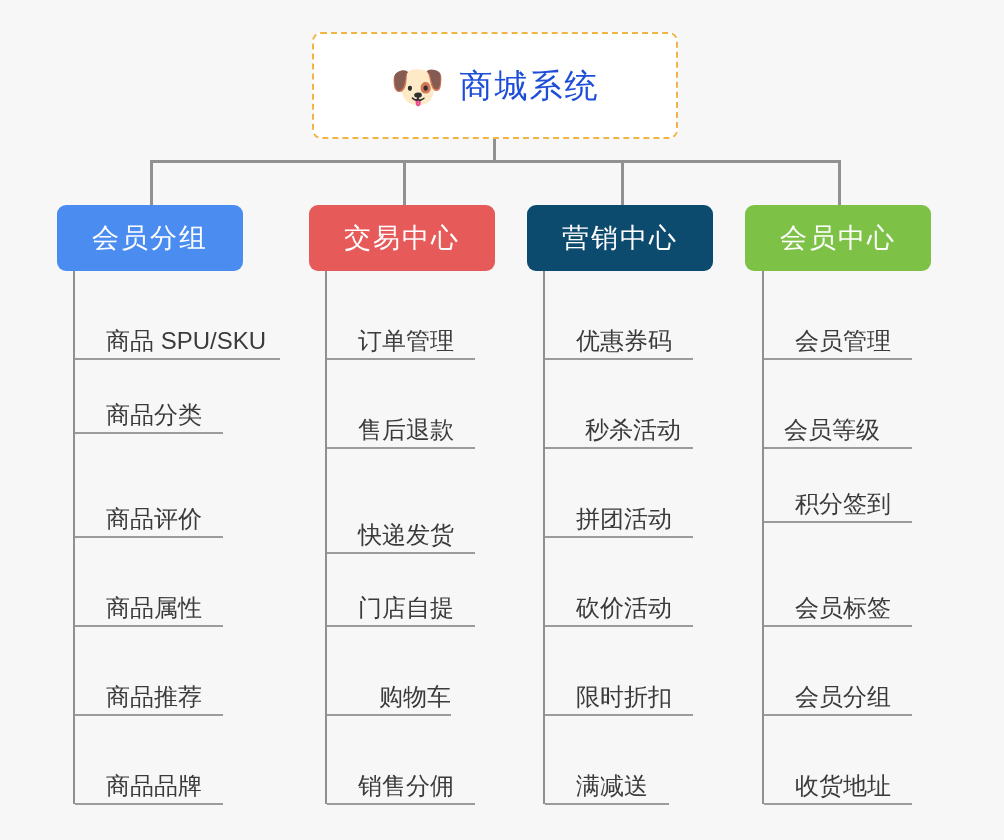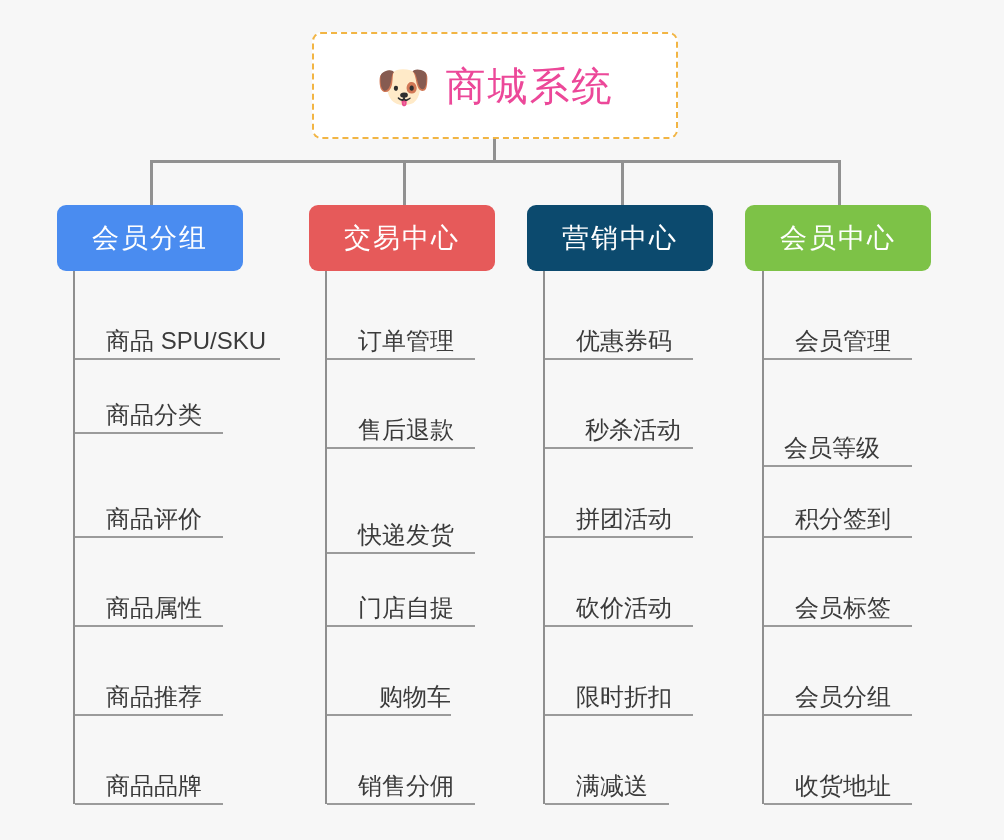--- a/index.html
+++ b/index.html
@@ -36,22 +36,22 @@
     justify-content: center;
     gap: 14px;
   }
   .root-emoji {
     font-size: 44px;
     line-height: 1;
     display: block;
     margin-top: 2px;
   }
   .root-title {
-    font-size: 40px;
-    color: #ec4899;
+    font-size: 33px;
+    color: #1d4ed8;
     letter-spacing: 2px;
     line-height: 1;
     white-space: nowrap;
   }
 
   
   .conn {
     position: absolute;
     background: #919191;
   }
@@ -214,24 +214,24 @@
       </div>
       <div class="conn conn-drop" style="left: 838px;"></div>
       <div class="cat-box" style="left: 745px; width: 186px; background: rgb(125, 194, 71);">
         <span class="cat-label">会员中心</span>
       </div>
       <div class="leaf-col" style="left: 762px;">
         <div class="leaf-trunk"></div>
         <div class="leaf-item" style="top: 0px; width: 148px;">
           <span class="leaf-label">会员管理</span>
         </div>
-        <div class="leaf-item" style="top: 107px; width: 148px; padding-left: 20px;">
+        <div class="leaf-item" style="top: 89px; width: 148px; padding-left: 20px;">
           <span class="leaf-label">会员等级</span>
         </div>
-        <div class="leaf-item" style="top: 178px; width: 148px; align-items: flex-end;">
+        <div class="leaf-item" style="top: 163px; width: 148px; align-items: flex-end;">
           <span class="leaf-label">积分签到</span>
         </div>
         <div class="leaf-item" style="top: 267px; width: 148px;">
           <span class="leaf-label">会员标签</span>
         </div>
         <div class="leaf-item" style="top: 356px; width: 148px;">
           <span class="leaf-label">会员分组</span>
         </div>
         <div class="leaf-item" style="top: 445px; width: 148px;">
           <span class="leaf-label">收货地址</span>

